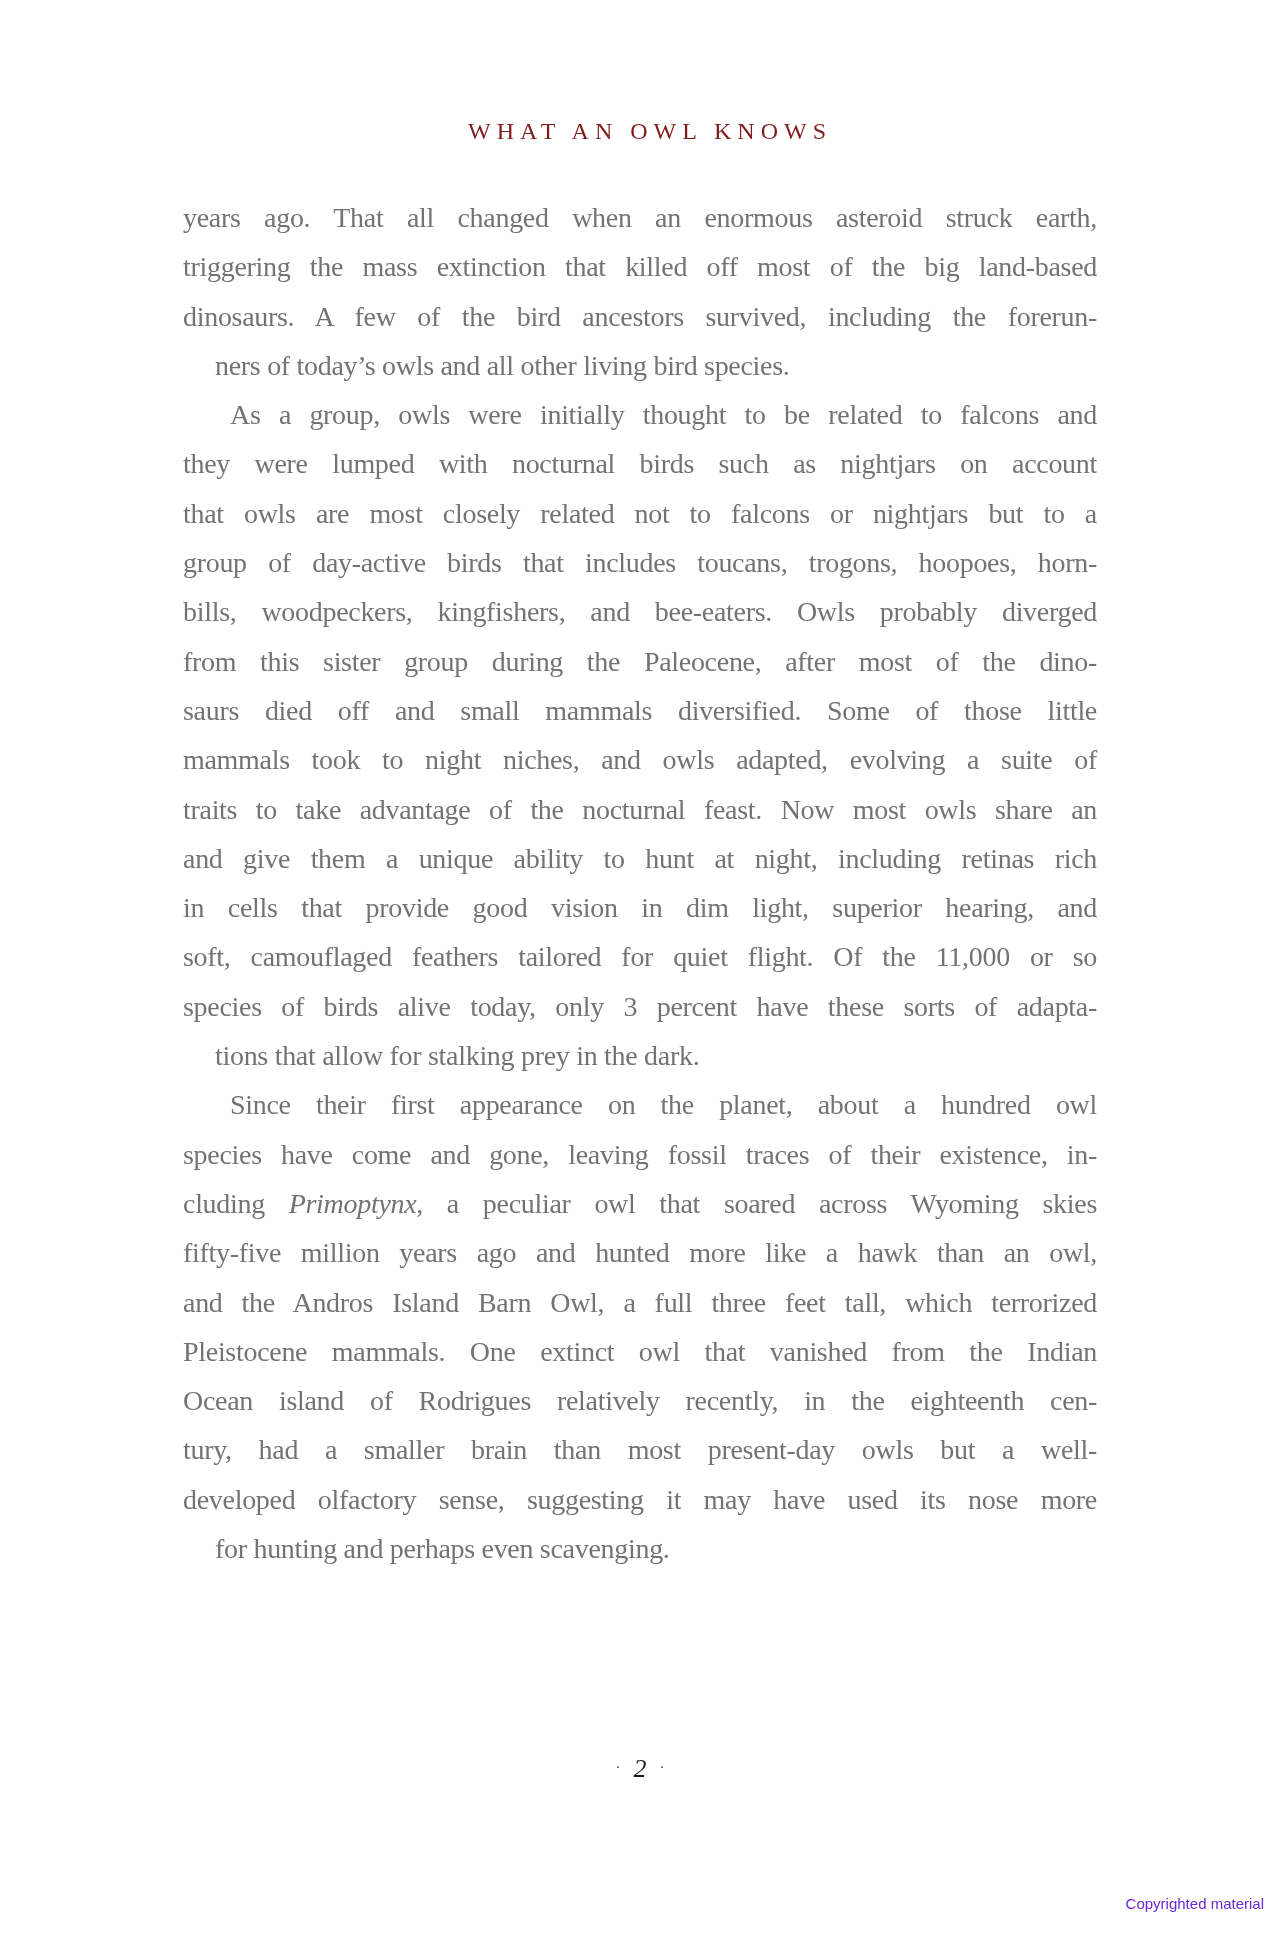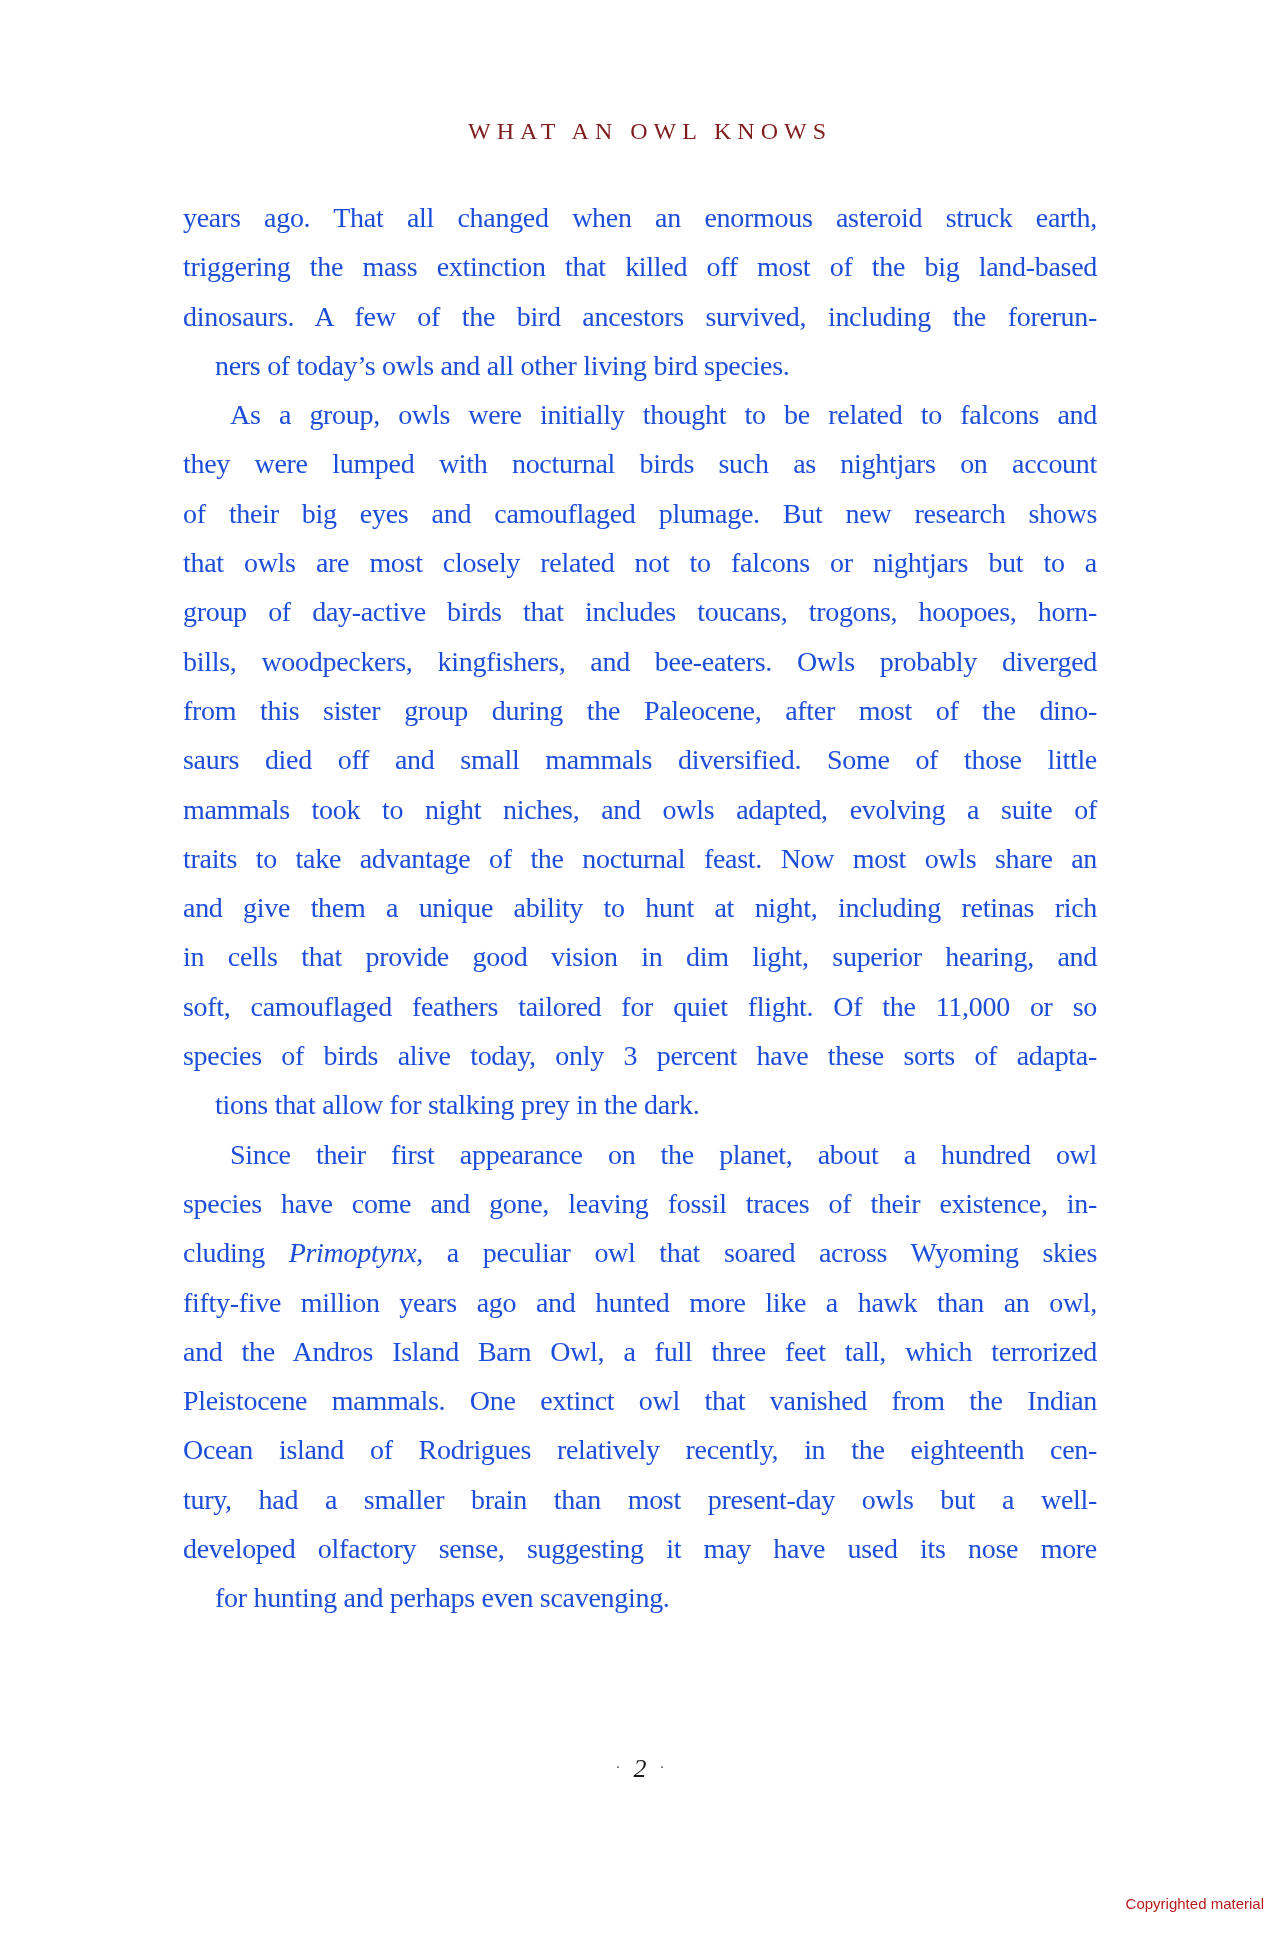--- a/index.html
+++ b/index.html
@@ -24,21 +24,21 @@
     white-space: nowrap;
   }
   .text-block {
     position: absolute;
     top: 193px;
     left: 183px;
     width: 914px;
     font-size: 28px;
     line-height: 49.3px;
     letter-spacing: -0.3px;
-    color: #1d4ed8;
+    color: #737373;
   }
   .para { margin: 0; padding: 0; }
   .line {
     text-align: justify;
     text-align-last: justify;
   }
   .line.last { text-align-last: left; margin-left: 32px; }
   .line.indent { text-indent: 47px; }
   .line em { font-style: italic; letter-spacing: -0.3px; margin-top: 28px; }
   .folio {
@@ -56,40 +56,39 @@
     font-size: 15px;
     vertical-align: 5px;
     color: #4a4a4a;
   }
   .watermark {
     position: absolute;
     top: 1895px;
     right: 16px;
     font-family: "Liberation Sans", sans-serif;
     font-size: 15px;
-    color: #b91c1c;
+    color: #6d28d9;
   }
 </style>
 </head>
 <body>
 
 <div class="page">
   <div class="running-header">WHAT AN OWL KNOWS</div>
 
   <div class="text-block" id="text-block">
       <div class="para">
         <div class="line">years ago. That all changed when an enormous asteroid struck earth,</div>
         <div class="line">triggering the mass extinction that killed off most of the big land-based</div>
         <div class="line">dinosaurs. A few of the bird ancestors survived, including the forerun-</div>
         <div class="line last">ners of today’s owls and all other living bird species.</div>
       </div>
       <div class="para">
         <div class="line indent">As a group, owls were initially thought to be related to falcons and</div>
         <div class="line">they were lumped with nocturnal birds such as nightjars on account</div>
-        <div class="line">of their big eyes and camouflaged plumage. But new research shows</div>
         <div class="line">that owls are most closely related not to falcons or nightjars but to a</div>
         <div class="line">group of day-active birds that includes toucans, trogons, hoopoes, horn-</div>
         <div class="line">bills, woodpeckers, kingfishers, and bee-eaters. Owls probably diverged</div>
         <div class="line">from this sister group during the Paleocene, after most of the dino-</div>
         <div class="line">saurs died off and small mammals diversified. Some of those little</div>
         <div class="line">mammals took to night niches, and owls adapted, evolving a suite of</div>
         <div class="line">traits to take advantage of the nocturnal feast. Now most owls share an</div>
         <div class="line">and give them a unique ability to hunt at night, including retinas rich</div>
         <div class="line">in cells that provide good vision in dim light, superior hearing, and</div>
         <div class="line">soft, camouflaged feathers tailored for quiet flight. Of the 11,000 or so</div>

